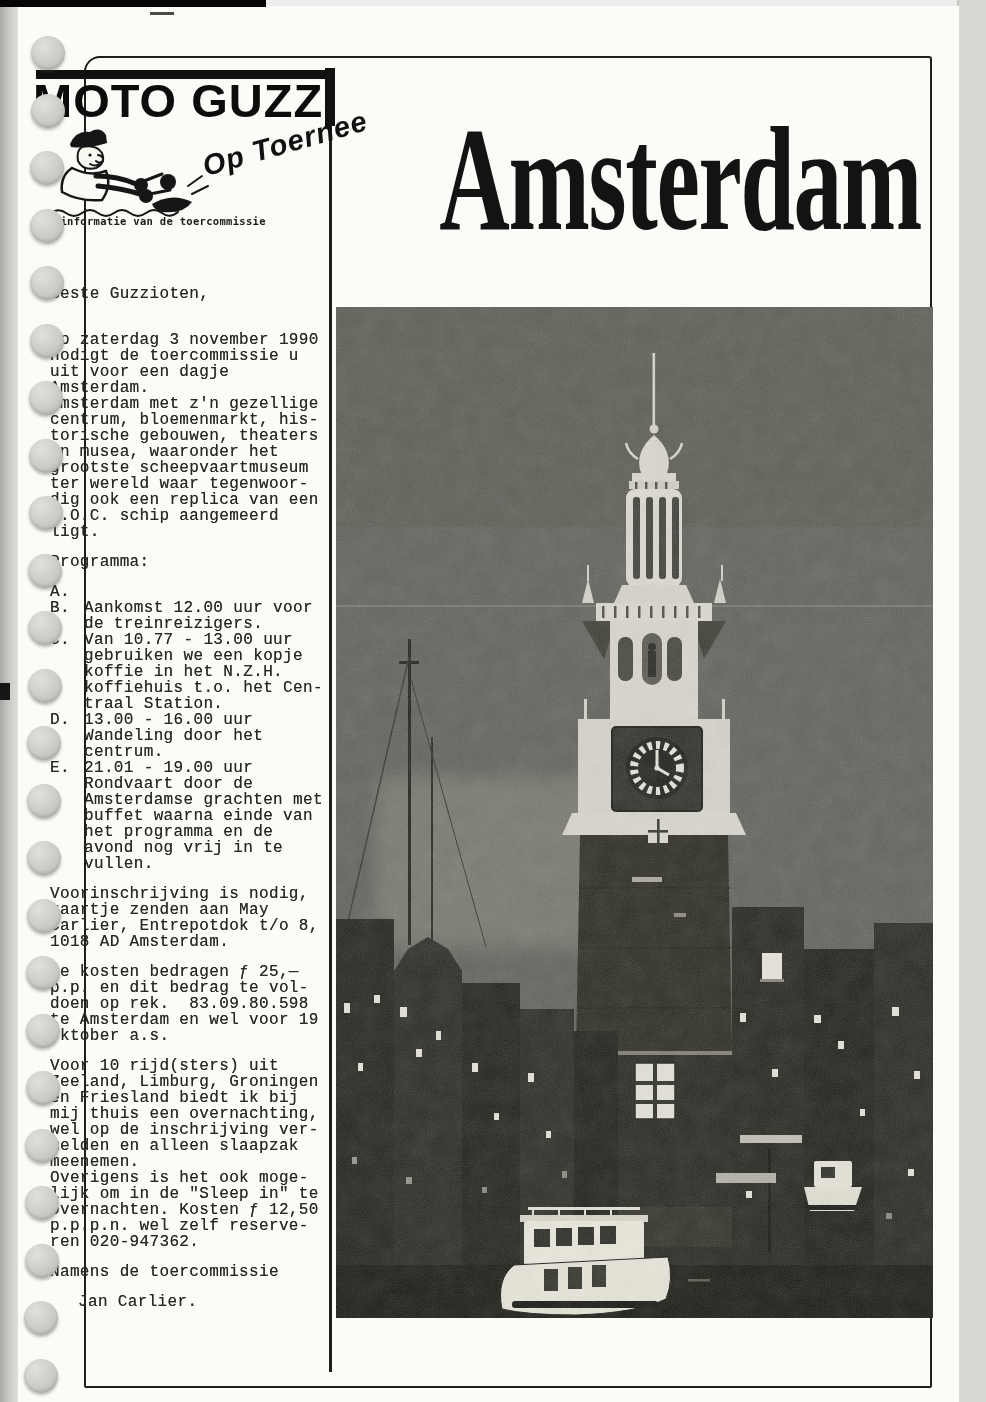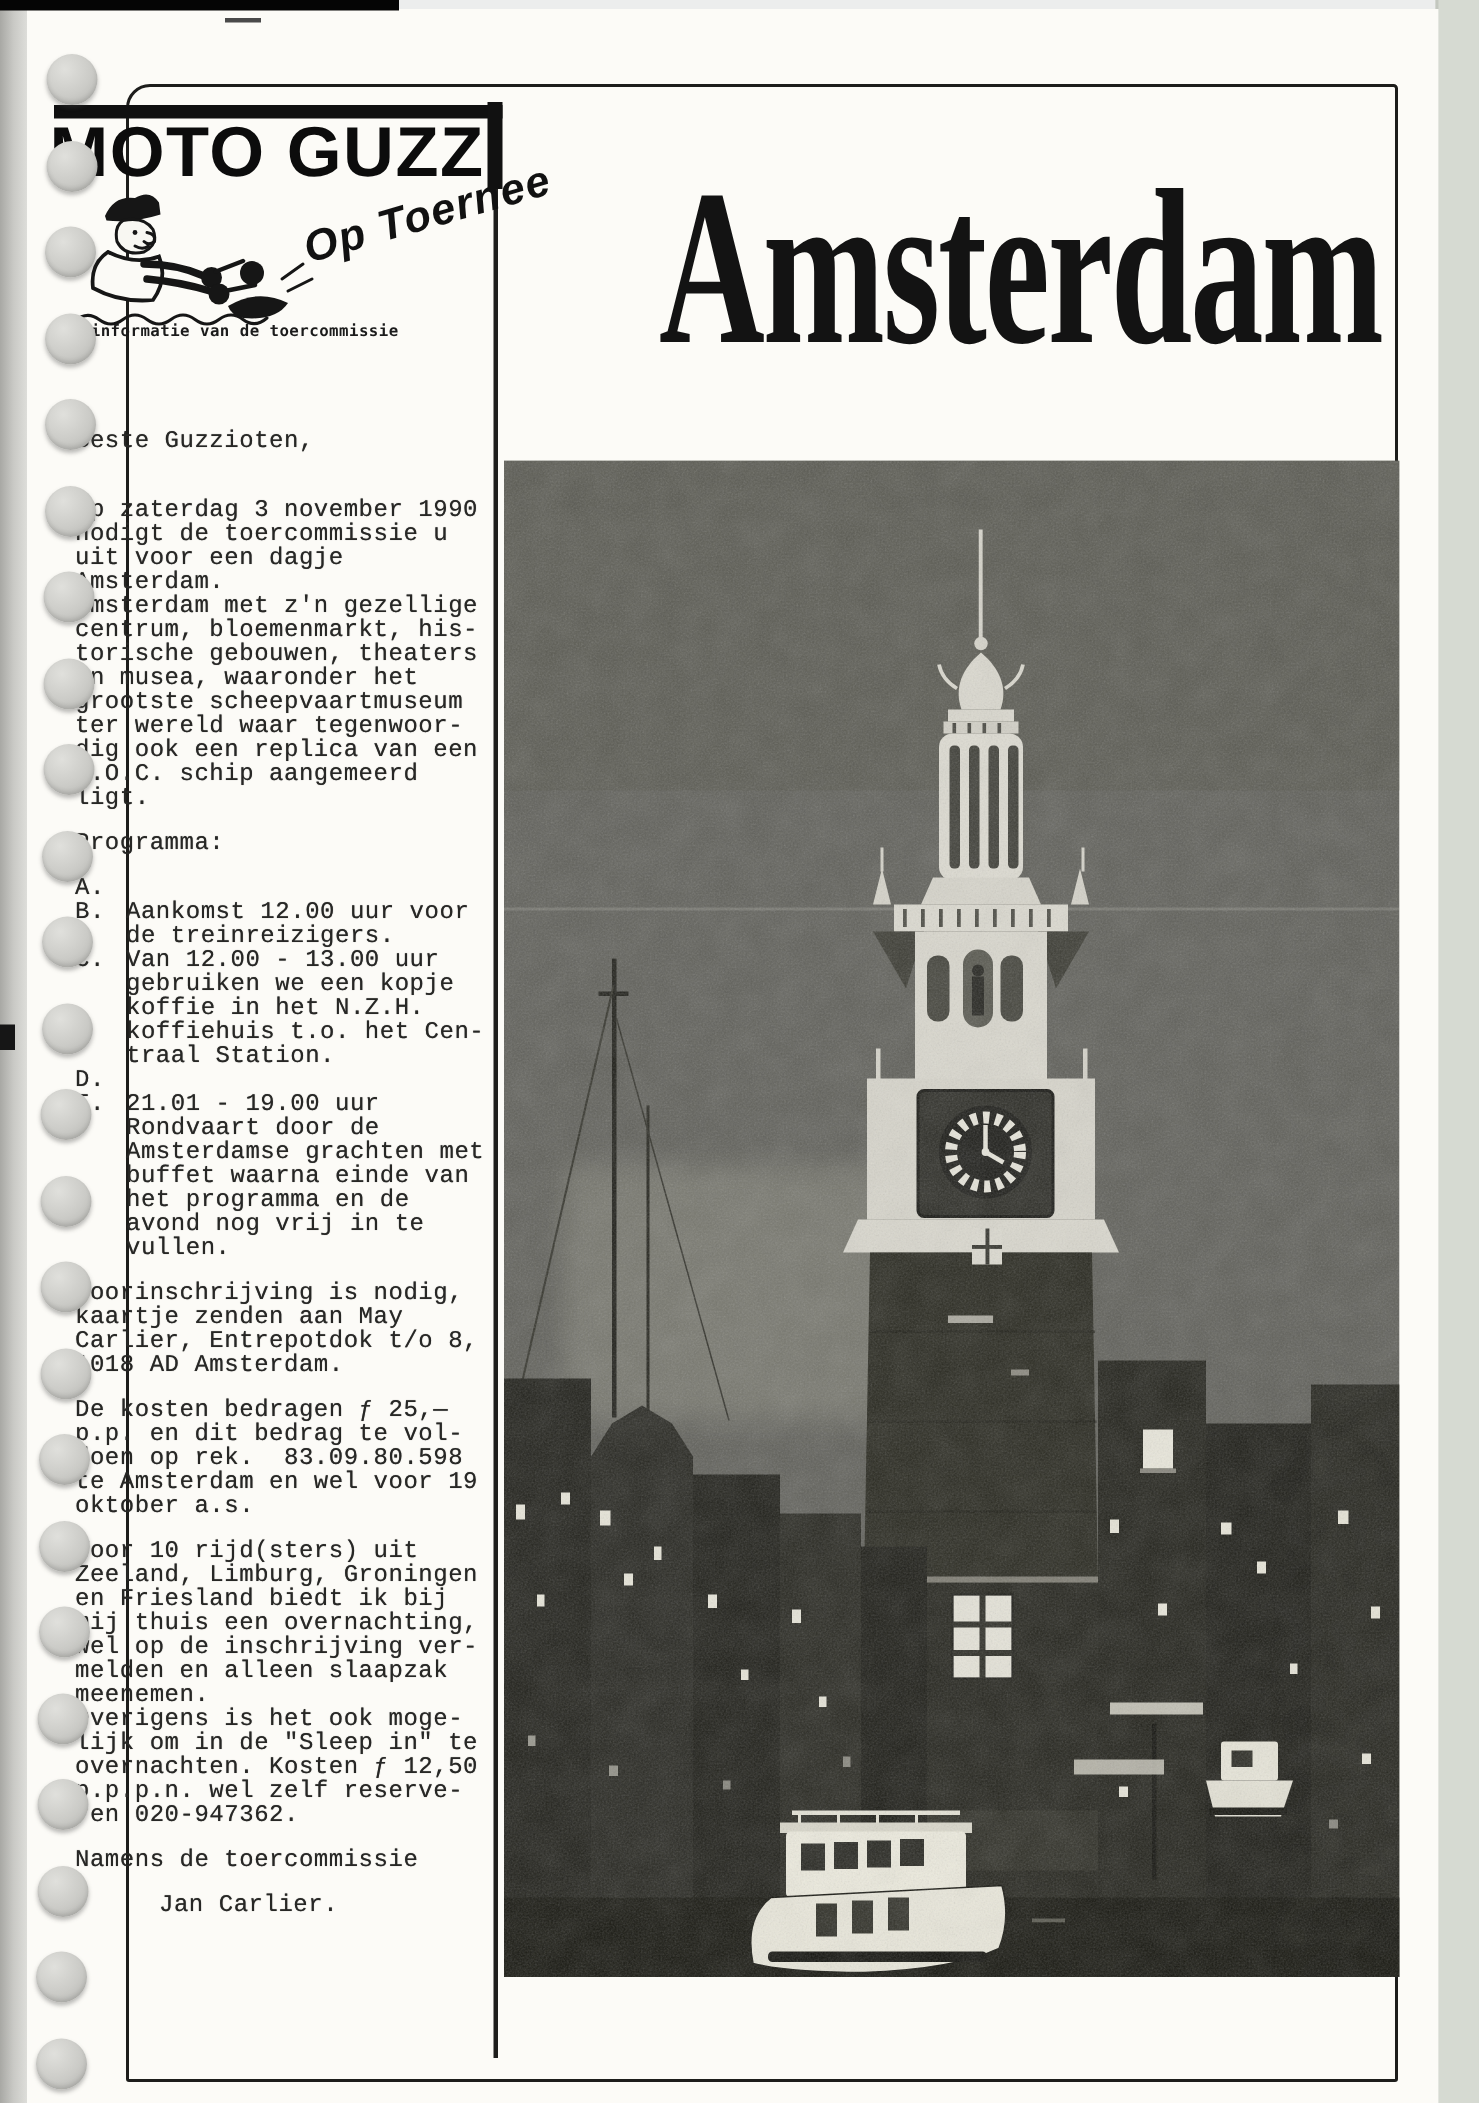--- a/index.html
+++ b/index.html
@@ -40,21 +40,21 @@
   .letter{position:absolute;left:50px;top:286px;width:284px;z-index:8;
     font-family:"Liberation Mono",monospace;font-size:16px;line-height:16px;
     letter-spacing:.35px;color:#272725;text-shadow:0 0 .5px rgba(40,40,40,.7)}
   .letter .para{white-space:pre-wrap;margin:0 0 14px}
   .letter .salutation{margin-bottom:30px}
   .letter .prog-item{display:flex;margin:0}
   .letter .prog-marker{width:22px;flex:0 0 22px;margin-right:12px;white-space:pre}
   .letter .prog-text{white-space:pre-wrap;flex:1}
   .letter .prog-list{margin:0 0 14px}
   .letter .closing{margin:0 0 14px}
-  .letter .signature{margin-left:56px;white-space:pre}
+  .letter .signature{margin-left:28px;white-space:pre}
   
   .headline{position:absolute;left:338px;top:105px;width:596px;z-index:8;text-align:center;
     font-family:"Liberation Serif",serif;font-weight:700;font-size:148px;line-height:148px;
     letter-spacing:-2px;color:#131313;white-space:nowrap;transform:scaleX(.66);transform-origin:50% 50%}
   .photo{position:absolute;left:336px;top:307px;width:597px;height:1011px;z-index:8;line-height:0}
 </style>
 </head>
 <body>
 
 <div class="scan-left-strip"></div>
@@ -121,28 +121,31 @@
     <div class="prog-item">
       <span class="prog-marker">A.</span>
     </div>
     <div class="prog-item">
       <span class="prog-marker">B.</span>
       <span class="prog-text">Aankomst 12.00 uur voor
 de treinreizigers.</span>
     </div>
     <div class="prog-item">
       <span class="prog-marker">C.</span>
-      <span class="prog-text">Van 12.00 - 13.00 uur
+      <span class="prog-text">Van 10.77 - 13.00 uur
 gebruiken we een kopje
 koffie in het N.Z.H.
 koffiehuis t.o. het Cen-
 traal Station.</span>
     </div>
     <div class="prog-item">
       <span class="prog-marker">D.</span>
+      <span class="prog-text">13.00 - 16.00 uur
+Wandeling door het
+centrum.</span>
     </div>
     <div class="prog-item">
       <span class="prog-marker">E.</span>
       <span class="prog-text">21.01 - 19.00 uur
 Rondvaart door de
 Amsterdamse grachten met
 buffet waarna einde van
 het programma en de
 avond nog vrij in te
 vullen.</span>

